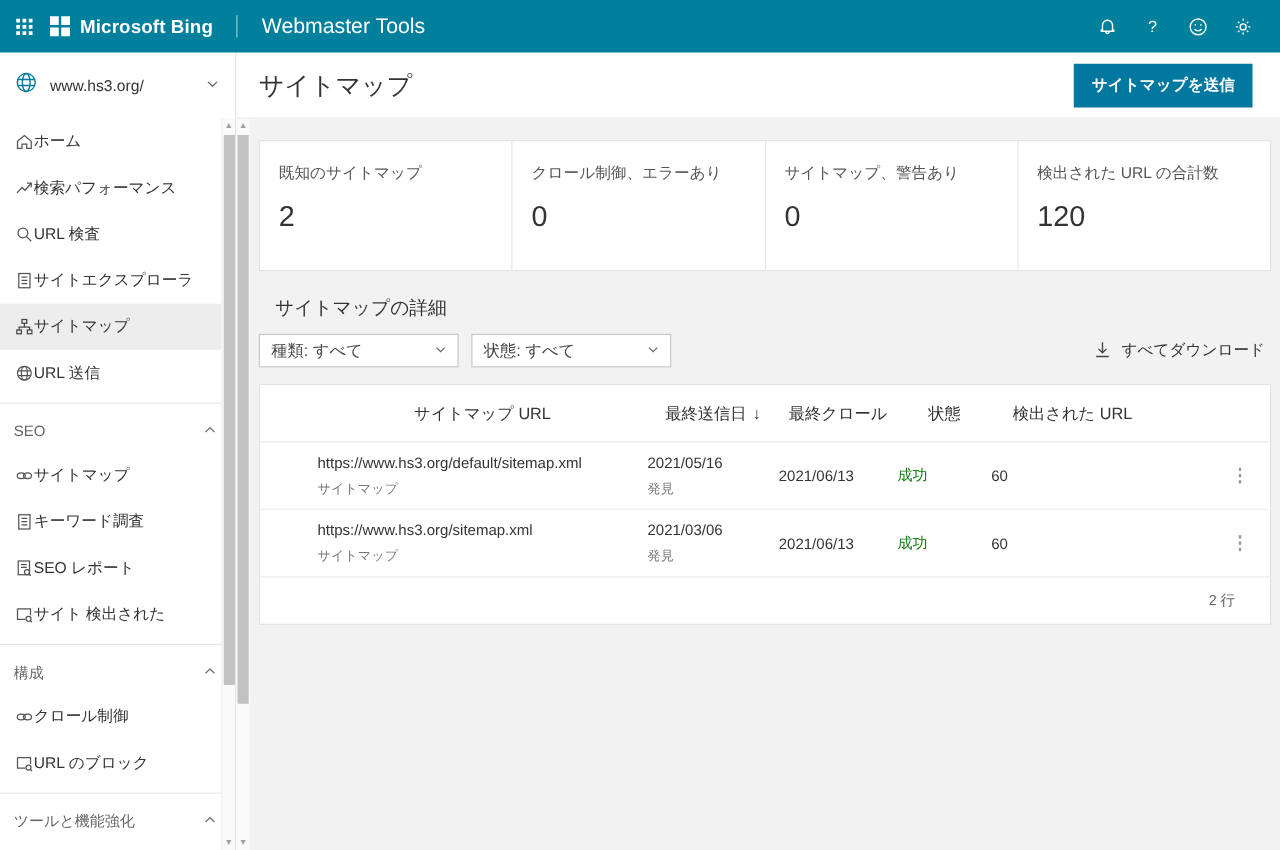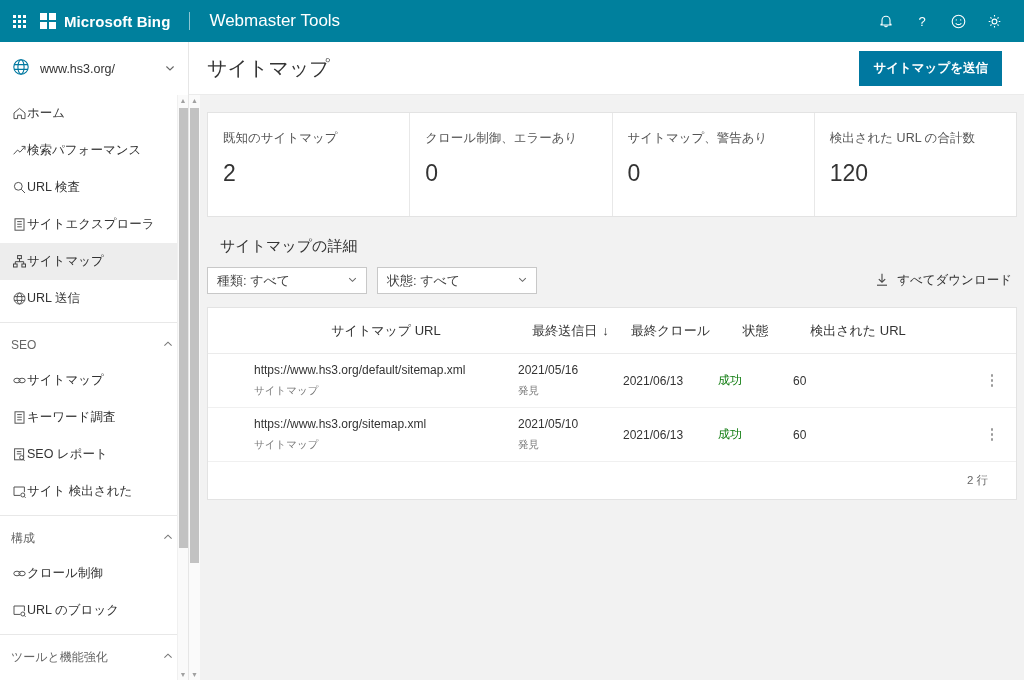--- a/index.html
+++ b/index.html
@@ -484,21 +484,21 @@
               </span>
           </div>
         </div>
 
         <div class="trow tbody-row">
           <div class="c-url">
             <div class="url-main">https://www.hs3.org/sitemap.xml</div>
             <div class="url-sub">サイトマップ</div>
           </div>
           <div class="c-sent">
-            <div class="cell-main">2021/05/10</div>
+            <div class="cell-main">2021/03/06</div>
             <div class="cell-sub">発見</div>
           </div>
           <div class="c-crawl">
             <div class="cell-main">2021/06/13</div>
           </div>
           <div class="c-state">
             <div class="state-ok">成功</div>
           </div>
           <div class="c-found">
             <div class="cell-main">60</div>

